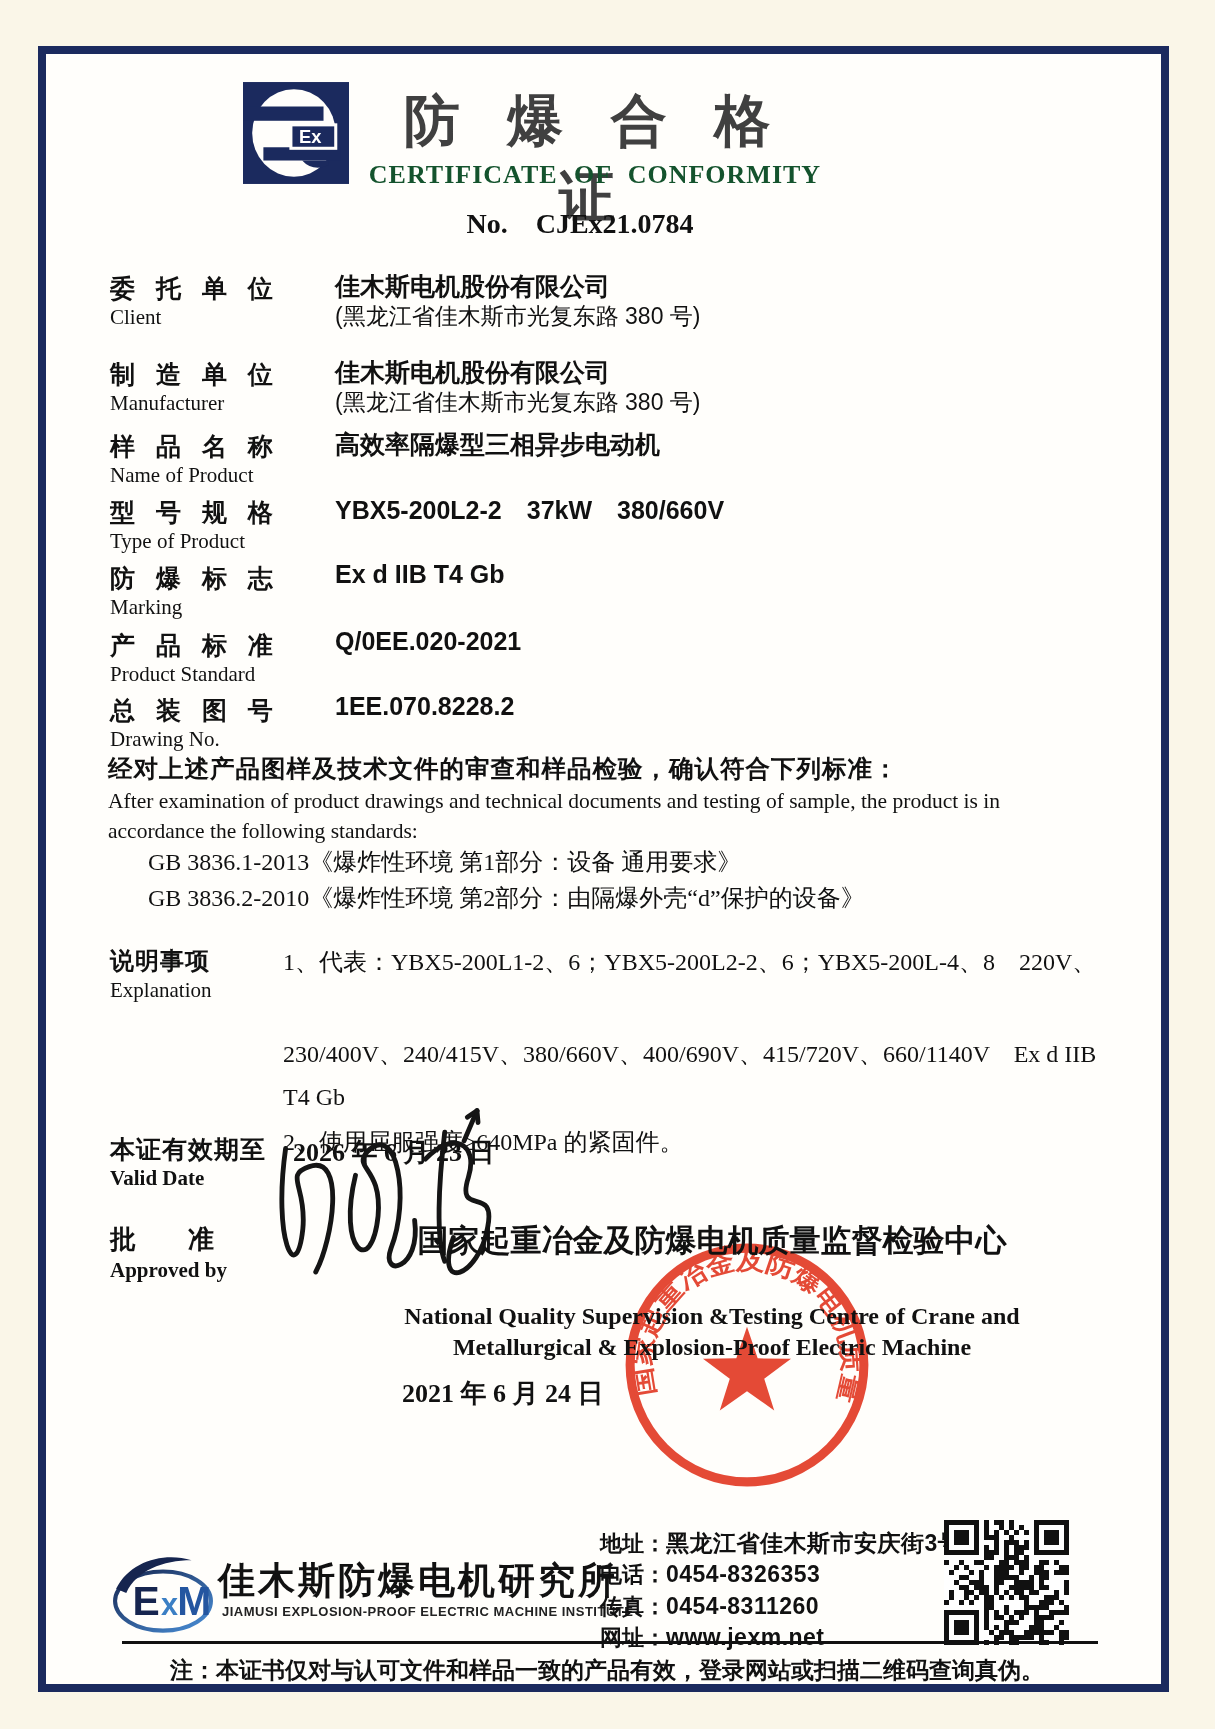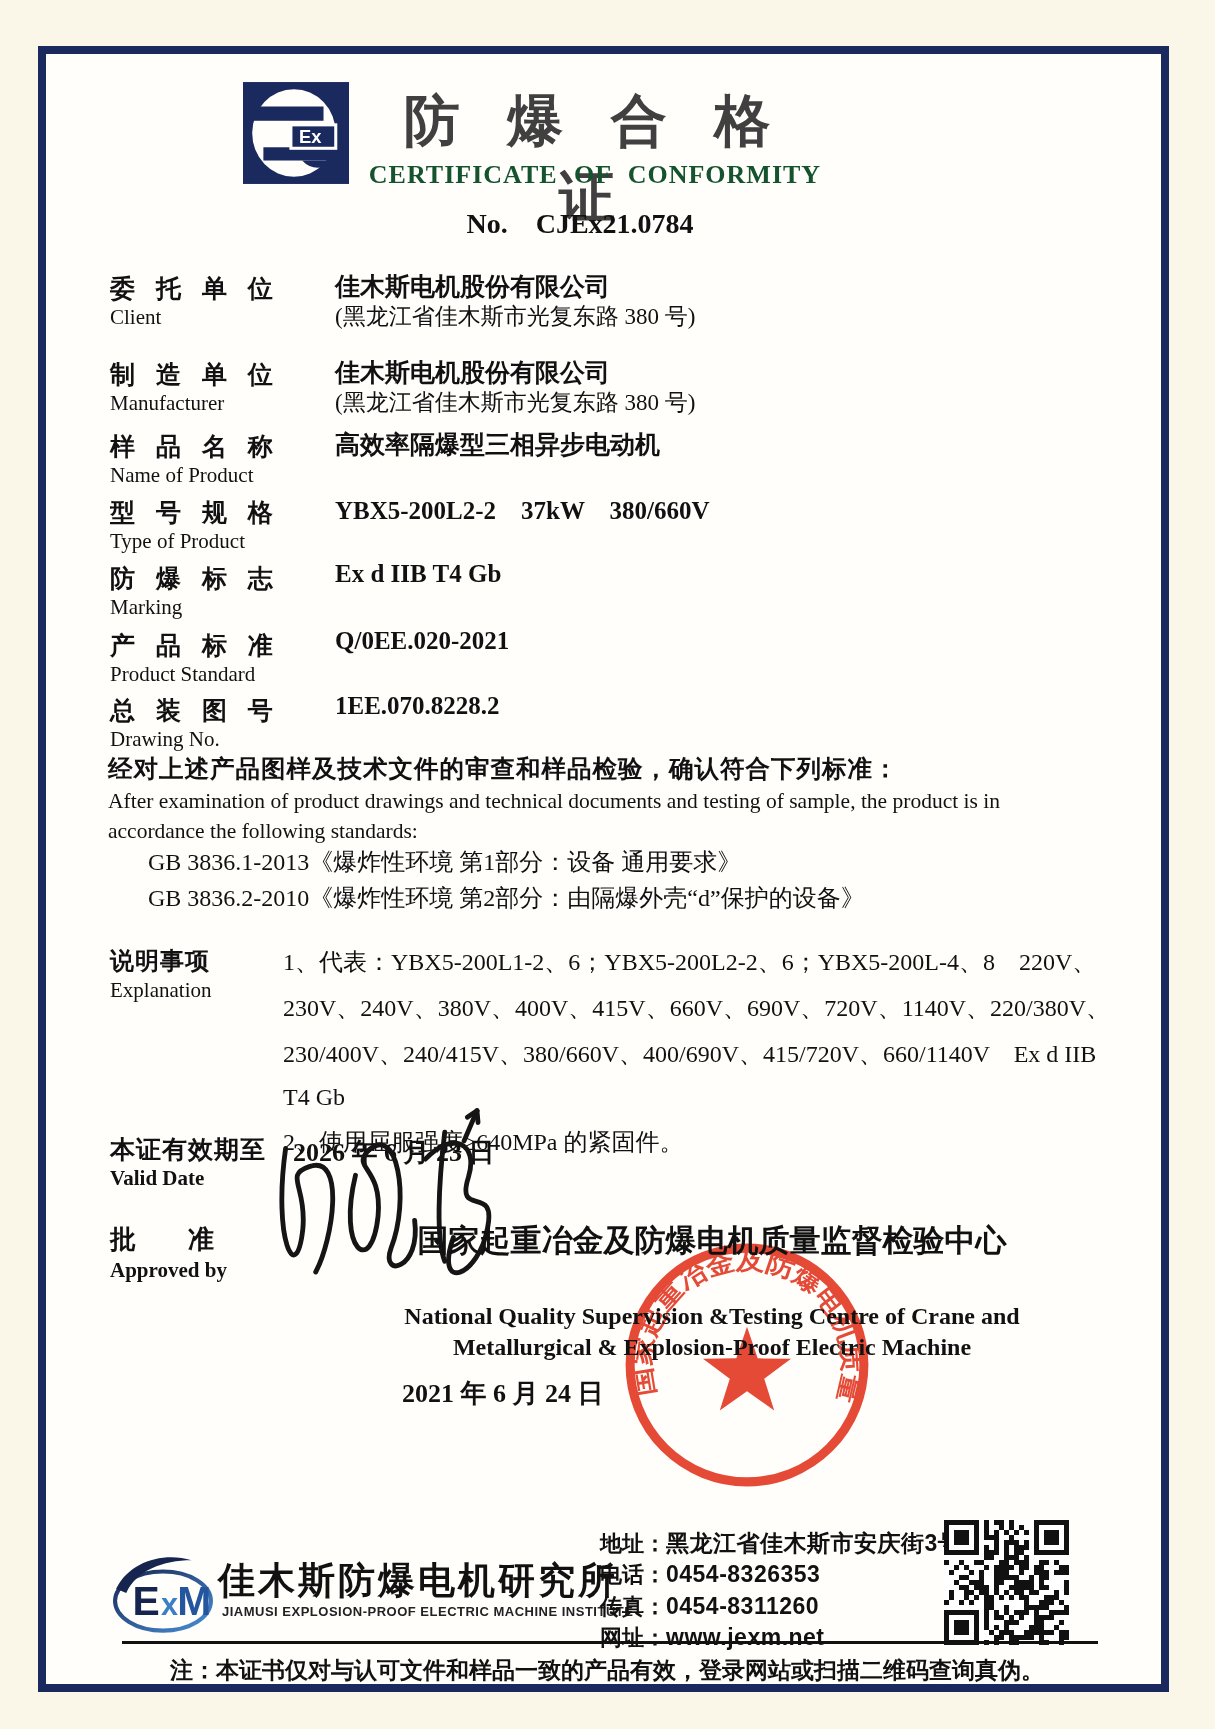--- a/index.html
+++ b/index.html
@@ -15,21 +15,21 @@
   .title-en{position:absolute;left:360px;top:160px;width:470px;text-align:center;
             font-family:Liberation Serif, serif;font-size:26px;font-weight:bold;
             color:#14532d;letter-spacing:1px;word-spacing:9px;}
   .cert-no{position:absolute;left:300px;top:208px;width:560px;text-align:center;
            font-family:"Liberation Serif","DejaVu Serif",serif;font-size:28px;font-weight:bold;}
   .cert-no .gap{display:inline-block;width:28px;}
   
   .row{position:absolute;left:0;width:100%;height:0;}
   .lbl-zh{position:absolute;left:110px;top:0;font-size:25px;font-weight:bold;letter-spacing:7px;white-space:nowrap;}
   .lbl-en{position:absolute;left:110px;top:33px;font-family:"Liberation Serif","DejaVu Serif",serif;font-size:21px;white-space:nowrap;}
-  .val{position:absolute;left:335px;top:-2px;font-family:Liberation Serif, serif;
+  .val{position:absolute;left:335px;top:-2px;font-family:Liberation Sans, sans-serif;
        font-size:25px;font-weight:bold;white-space:nowrap;}
   .val2{top:29px;font-weight:normal;font-size:23px;}
   
   .stmt-zh{position:absolute;left:108px;top:752px;font-size:24.5px;font-weight:bold;letter-spacing:1px;}
   .stmt-en{position:absolute;left:108px;top:786px;width:970px;font-family:"Liberation Serif","DejaVu Serif",serif;
            font-size:21.5px;line-height:30px;}
   .std{position:absolute;left:148px;font-family:"Liberation Serif","DejaVu Serif",serif;font-size:24px;white-space:nowrap;}
   
   .exp-line{position:absolute;left:283px;font-family:"Liberation Serif","DejaVu Serif",serif;font-size:24px;white-space:nowrap;}
   
@@ -120,21 +120,20 @@
   </div>
 
   <div class="stmt-zh">经对上述产品图样及技术文件的审查和样品检验，确认符合下列标准：</div>
   <div class="stmt-en">After examination of product drawings and technical documents and testing of sample, the product is in accordance the following standards:</div>
   <div class="std" style="top:846px">GB 3836.1-2013《爆炸性环境 第1部分：设备 通用要求》</div>
   <div class="std" style="top:882px">GB 3836.2-2010《爆炸性环境 第2部分：由隔爆外壳“d”保护的设备》</div>
 
   <div class="abs" style="left:110px;top:945px;font-size:24px;font-weight:bold;letter-spacing:1px;">说明事项</div>
   <div class="abs" style="left:110px;top:978px;font-family:'Liberation Serif','DejaVu Serif',serif;font-size:21px;">Explanation</div>
   <div class="exp-line" style="top:946px">1、代表：YBX5-200L1-2、6；YBX5-200L2-2、6；YBX5-200L-4、8　220V、</div>
-  <div class="exp-line" style="top:992px">230V、240V、380V、400V、415V、660V、690V、720V、1140V、220/380V、</div>
   <div class="exp-line" style="top:1038px">230/400V、240/415V、380/660V、400/690V、415/720V、660/1140V　Ex d IIB</div>
   <div class="exp-line" style="top:1084px">T4 Gb</div>
   <div class="exp-line" style="top:1126px">2、使用屈服强度≥640MPa 的紧固件。</div>
 
   <div class="valid-zh">本证有效期至</div>
   <div class="valid-en">Valid Date</div>
   <div class="valid-val">2026 年 6 月 23 日</div>
   <div class="appr-zh">批　　准</div>
   <div class="appr-en">Approved by</div>
 

